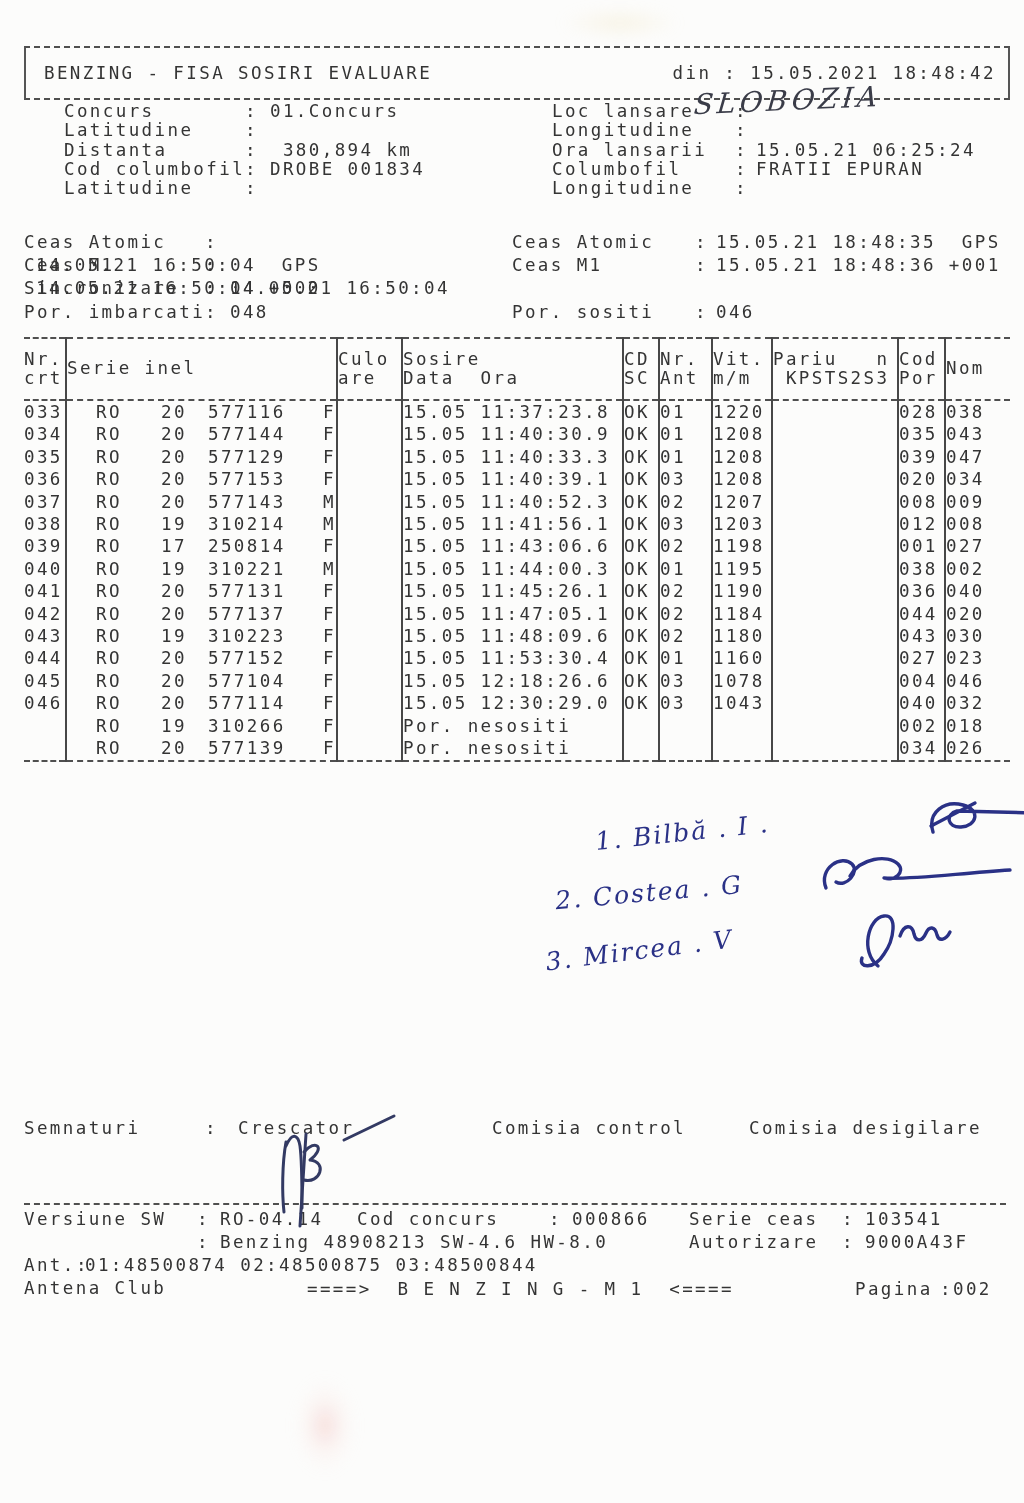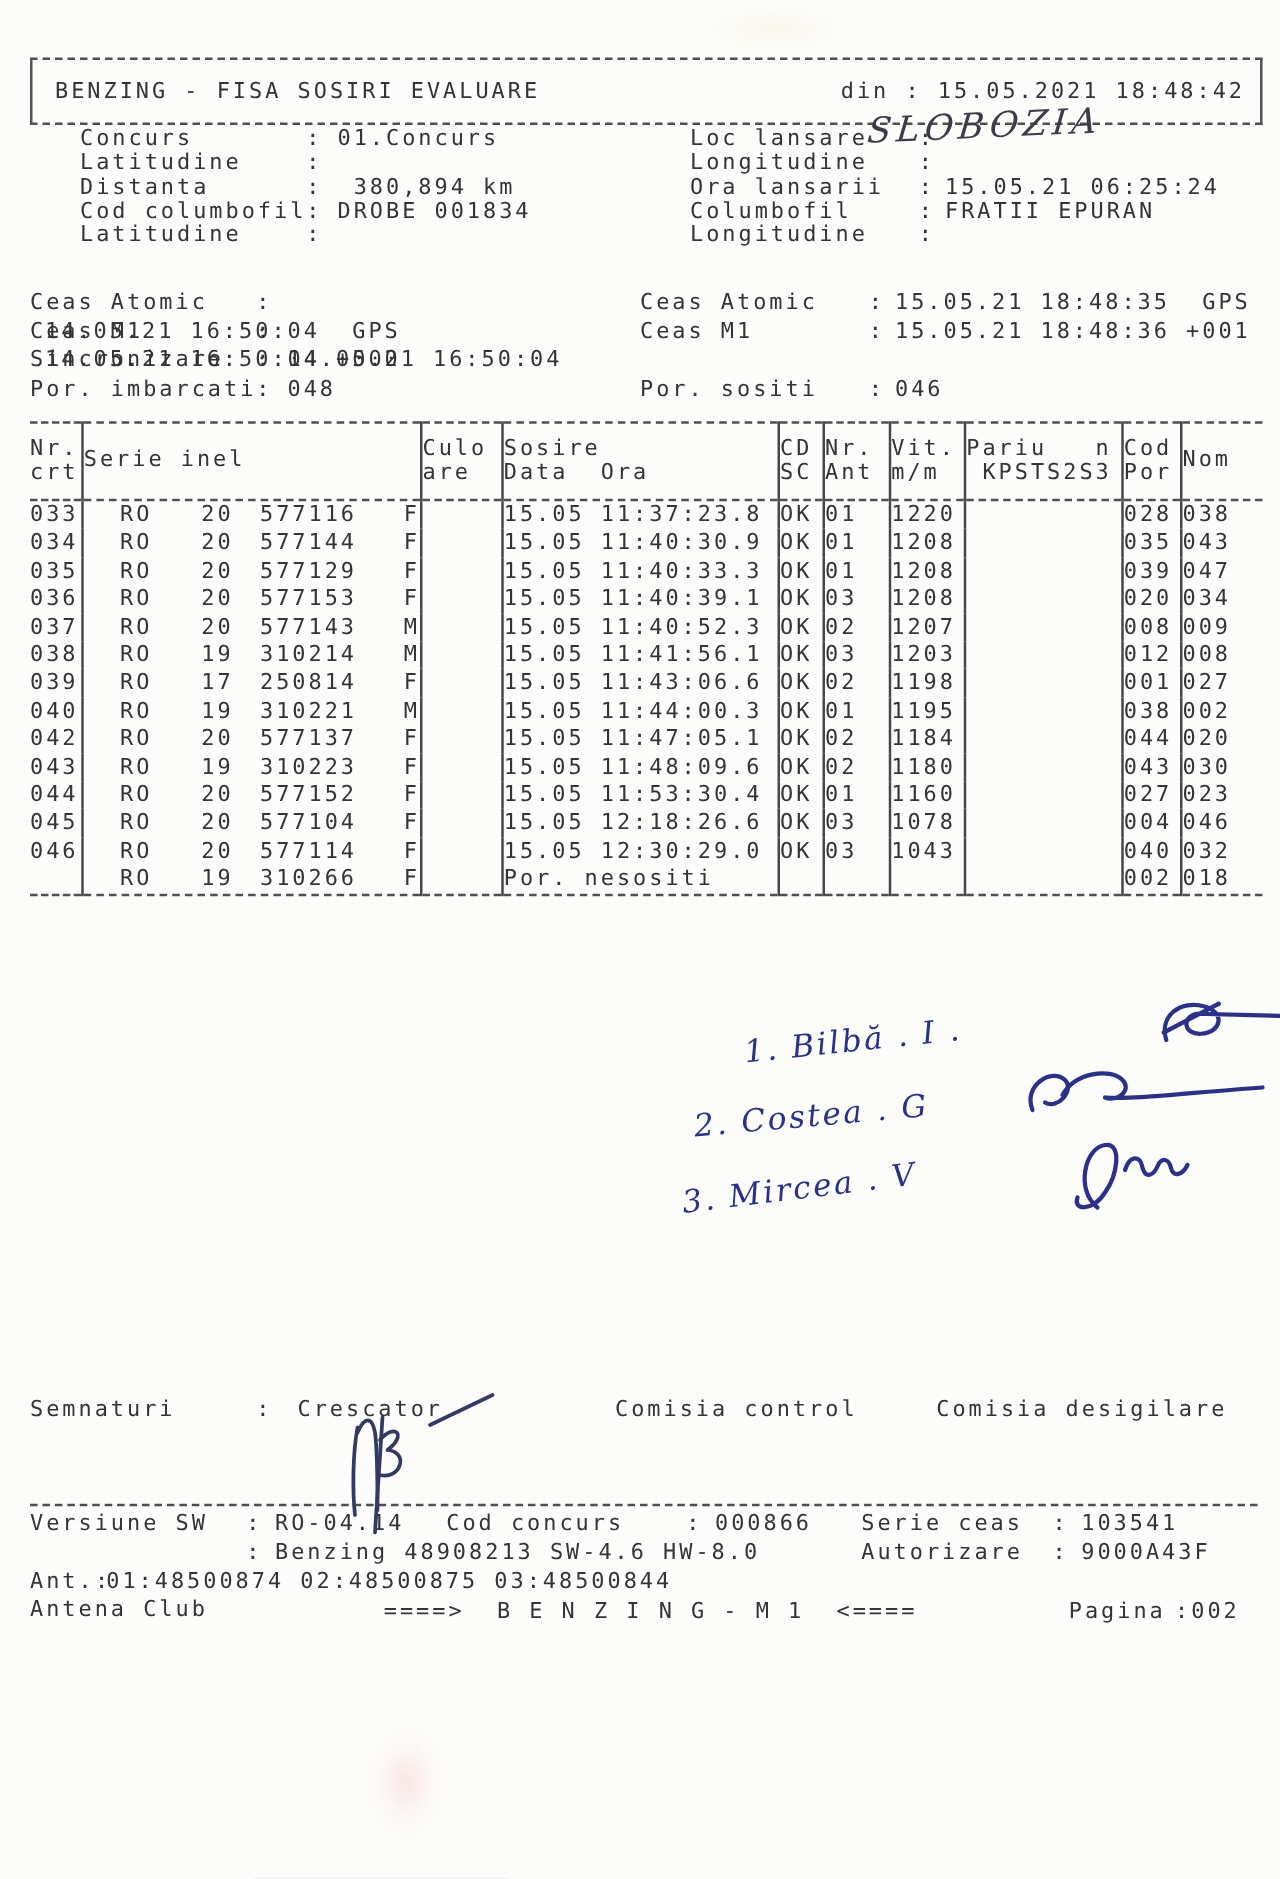--- a/index.html
+++ b/index.html
@@ -294,20 +294,32 @@
             <td class="bl c-culo"></td>
             <td class="bl c-sosire">15.05 11:44:00.3</td>
             <td class="bl c-cd">OK</td>
             <td class="bl c-ant">01</td>
             <td class="bl c-vit">1195</td>
             <td class="bl c-pariu"></td>
             <td class="bl c-cod">038</td>
             <td class="bl c-nom">002</td>
           </tr>
       <tr>
+            <td class="c-nr">041</td>
+            <td class="bl c-serie"><span class="s-c">RO</span><span class="s-y">20</span><span class="s-n">577131</span><span>F</span></td>
+            <td class="bl c-culo"></td>
+            <td class="bl c-sosire">15.05 11:45:26.1</td>
+            <td class="bl c-cd">OK</td>
+            <td class="bl c-ant">02</td>
+            <td class="bl c-vit">1190</td>
+            <td class="bl c-pariu"></td>
+            <td class="bl c-cod">036</td>
+            <td class="bl c-nom">040</td>
+          </tr>
+      <tr>
             <td class="c-nr">042</td>
             <td class="bl c-serie"><span class="s-c">RO</span><span class="s-y">20</span><span class="s-n">577137</span><span>F</span></td>
             <td class="bl c-culo"></td>
             <td class="bl c-sosire">15.05 11:47:05.1</td>
             <td class="bl c-cd">OK</td>
             <td class="bl c-ant">02</td>
             <td class="bl c-vit">1184</td>
             <td class="bl c-pariu"></td>
             <td class="bl c-cod">044</td>
             <td class="bl c-nom">020</td>
@@ -364,20 +376,32 @@
             <td class="c-nr"></td>
             <td class="bl c-serie"><span class="s-c">RO</span><span class="s-y">19</span><span class="s-n">310266</span><span>F</span></td>
             <td class="bl c-culo"></td>
             <td class="bl c-sosire">Por. nesositi</td>
             <td class="bl c-cd"></td>
             <td class="bl c-ant"></td>
             <td class="bl c-vit"></td>
             <td class="bl c-pariu"></td>
             <td class="bl c-cod">002</td>
             <td class="bl c-nom">018</td>
+          </tr>
+      <tr>
+            <td class="c-nr"></td>
+            <td class="bl c-serie"><span class="s-c">RO</span><span class="s-y">20</span><span class="s-n">577139</span><span>F</span></td>
+            <td class="bl c-culo"></td>
+            <td class="bl c-sosire">Por. nesositi</td>
+            <td class="bl c-cd"></td>
+            <td class="bl c-ant"></td>
+            <td class="bl c-vit"></td>
+            <td class="bl c-pariu"></td>
+            <td class="bl c-cod">034</td>
+            <td class="bl c-nom">026</td>
           </tr>
     </tbody>
   </table>
   </div>
 
   <div class="abs signs">
     <div class="sigline hand" style="left:55px;top:28px;transform:rotate(-6deg);">1. Bilbă . I .</div>
     <svg class="sigsvg" style="left:383px;top:6px;" width="118" height="50" viewBox="0 0 118 50">
       <path d="M10 36 C4 16 22 4 40 9 C58 14 54 30 38 31 C24 32 22 18 34 15 L112 17"></path>
       <path d="M8 30 L52 7"></path>

